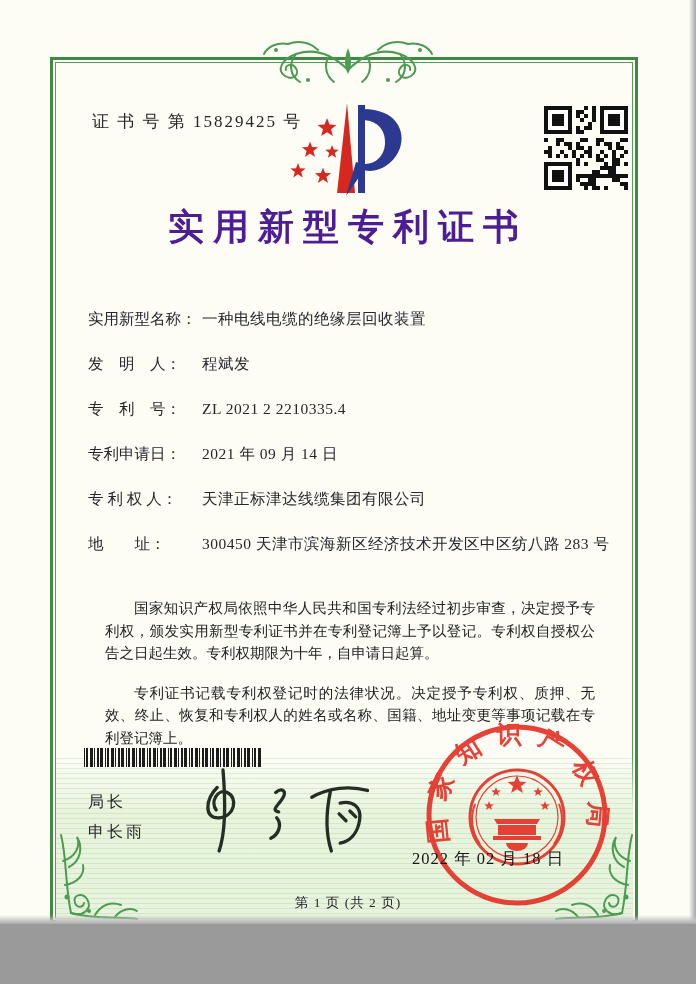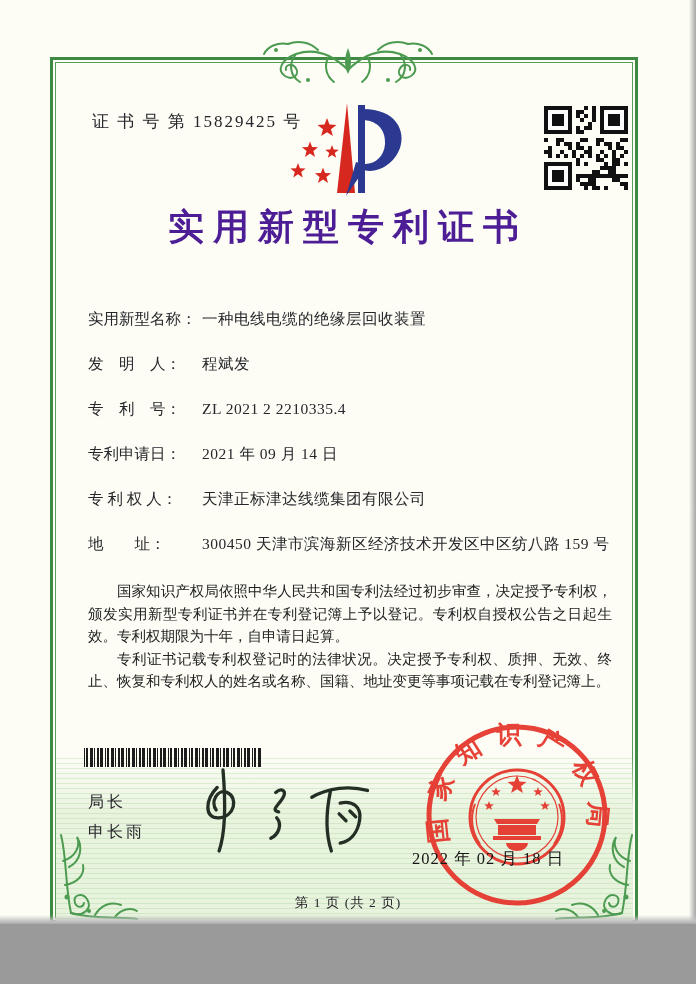--- a/index.html
+++ b/index.html
@@ -27,21 +27,21 @@
     font-size:36px;font-weight:bold;letter-spacing:9px;color:#4c1d95;}
   .field-row{position:absolute;left:88px;width:528px;font-size:15.5px;
     white-space:nowrap;}
   .field-label{display:inline-block;width:102px;margin-top:17px;}
   .field-value{letter-spacing:.5px;margin-left:12px;}
   .row1{top:292px}.row2{top:337px}.row3{top:382px}.row4{top:427px}
   .row5{top:472px}.row6{top:517px}.row7{top:552px}
   .pair2{position:absolute;left:262px;top:0;}
   .paragraphs{position:absolute;left:88px;top:580px;width:524px;
     font-size:14.5px;line-height:22.6px;text-align:justify;color:#222;}
-  .paragraphs p{margin:0;text-indent:2em;}
+  .paragraphs p{margin:17px;text-indent:2em;}
   .barcode{position:absolute;left:84px;top:748px;width:180px;height:19px;}
   .sig-title{position:absolute;left:88px;top:792px;font-size:16px;letter-spacing:3px;}
   .sig-name{position:absolute;left:88px;top:822px;font-size:16px;letter-spacing:3px;}
   .signature{position:absolute;left:182px;top:760px;width:205px;height:98px;}
   .seal{position:absolute;left:424px;top:722px;width:186px;height:186px;opacity:.93;}
   .seal-date{position:absolute;left:412px;top:848px;font-size:16.5px;
     letter-spacing:1px;color:#161616;z-index:5;}
   .page-info{position:absolute;left:0;top:894px;width:696px;text-align:center;
     font-size:13.5px;letter-spacing:1px;}
   .back-note{position:absolute;left:12px;top:937px;width:696px;
@@ -249,21 +249,21 @@
   <div class="field-row row3">
     <span class="field-label">专　利　号：</span><span class="field-value">ZL 2021 2 2210335.4</span>
   </div>
   <div class="field-row row4">
     <span class="field-label">专利申请日：</span><span class="field-value">2021 年 09 月 14 日</span>
   </div>
   <div class="field-row row5">
     <span class="field-label">专 利 权 人：</span><span class="field-value">天津正标津达线缆集团有限公司</span>
   </div>
   <div class="field-row row6">
-    <span class="field-label">地　　址：</span><span class="field-value">300450 天津市滨海新区经济技术开发区中区纺八路 159 号</span>
+    <span class="field-label">地　　址：</span><span class="field-value">300450 天津市滨海新区经济技术开发区中区纺八路 283 号</span>
   </div>
 
   <div class="paragraphs">
     <p>国家知识产权局依照中华人民共和国专利法经过初步审查，决定授予专利权，颁发实用新型专利证书并在专利登记簿上予以登记。专利权自授权公告之日起生效。专利权期限为十年，自申请日起算。</p>
     <p>专利证书记载专利权登记时的法律状况。决定授予专利权、质押、无效、终止、恢复和专利权人的姓名或名称、国籍、地址变更等事项记载在专利登记簿上。</p>
   </div>
 
   <svg class="barcode" id="barcode-svg" viewBox="0 0 180 19" preserveAspectRatio="none">
       <rect x="0" y="0" width="1" height="19" fill="#1c1c1c"></rect>
       <rect x="2" y="0" width="2" height="19" fill="#1c1c1c"></rect>

